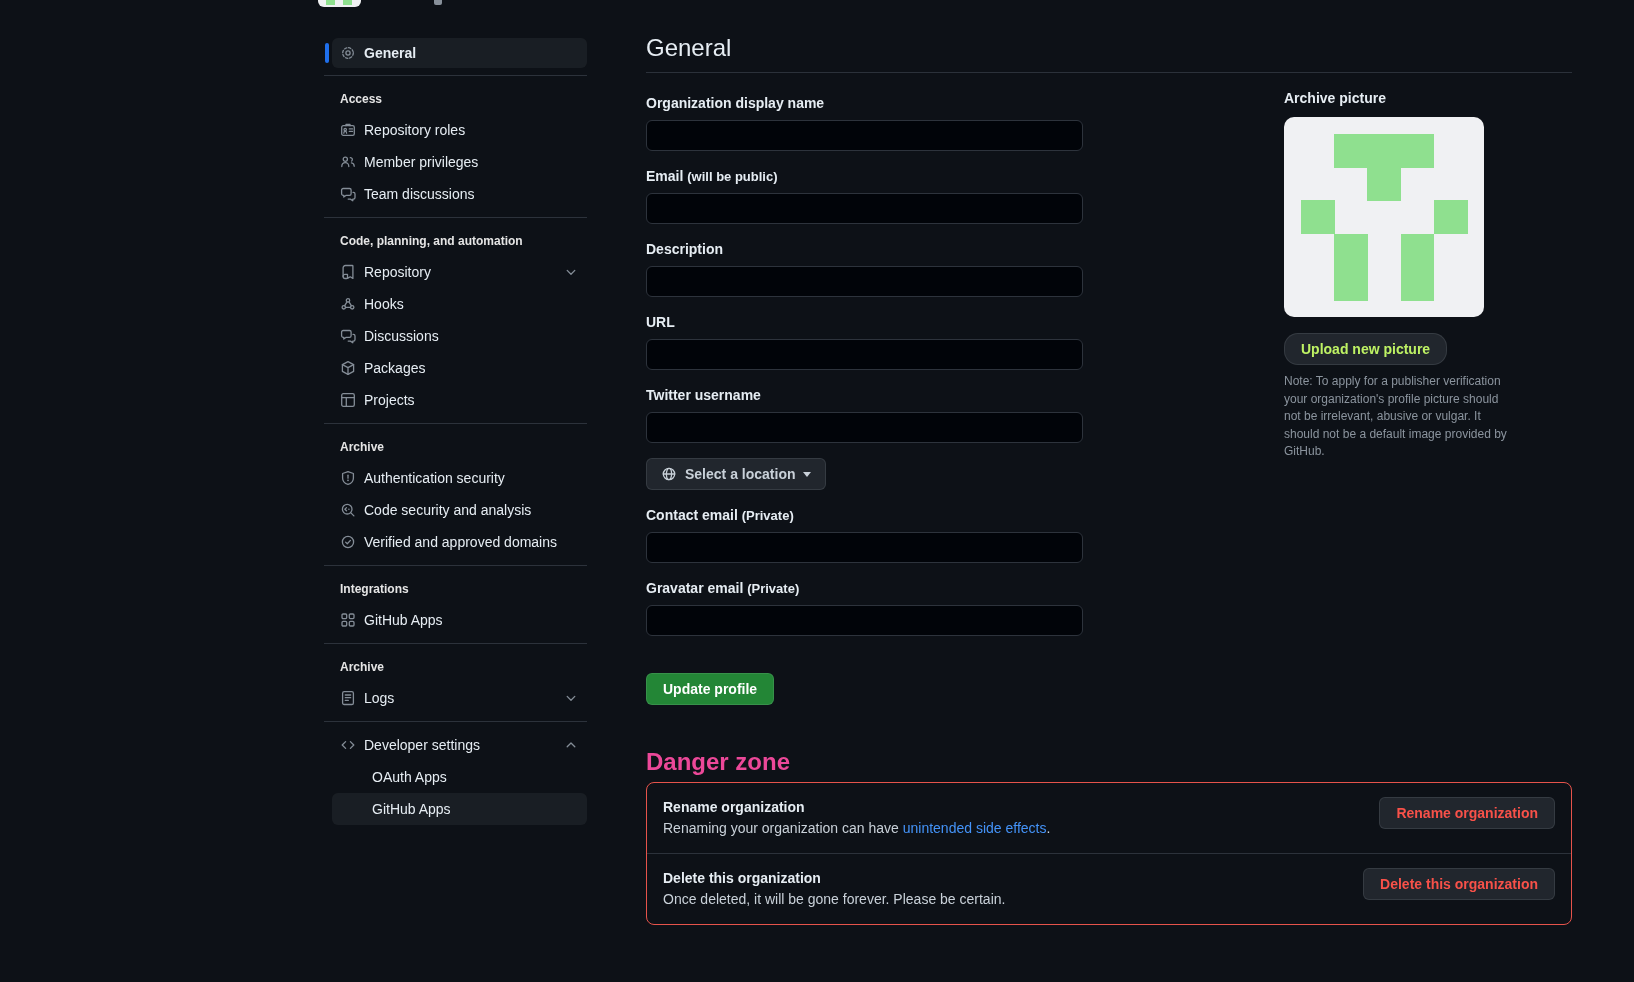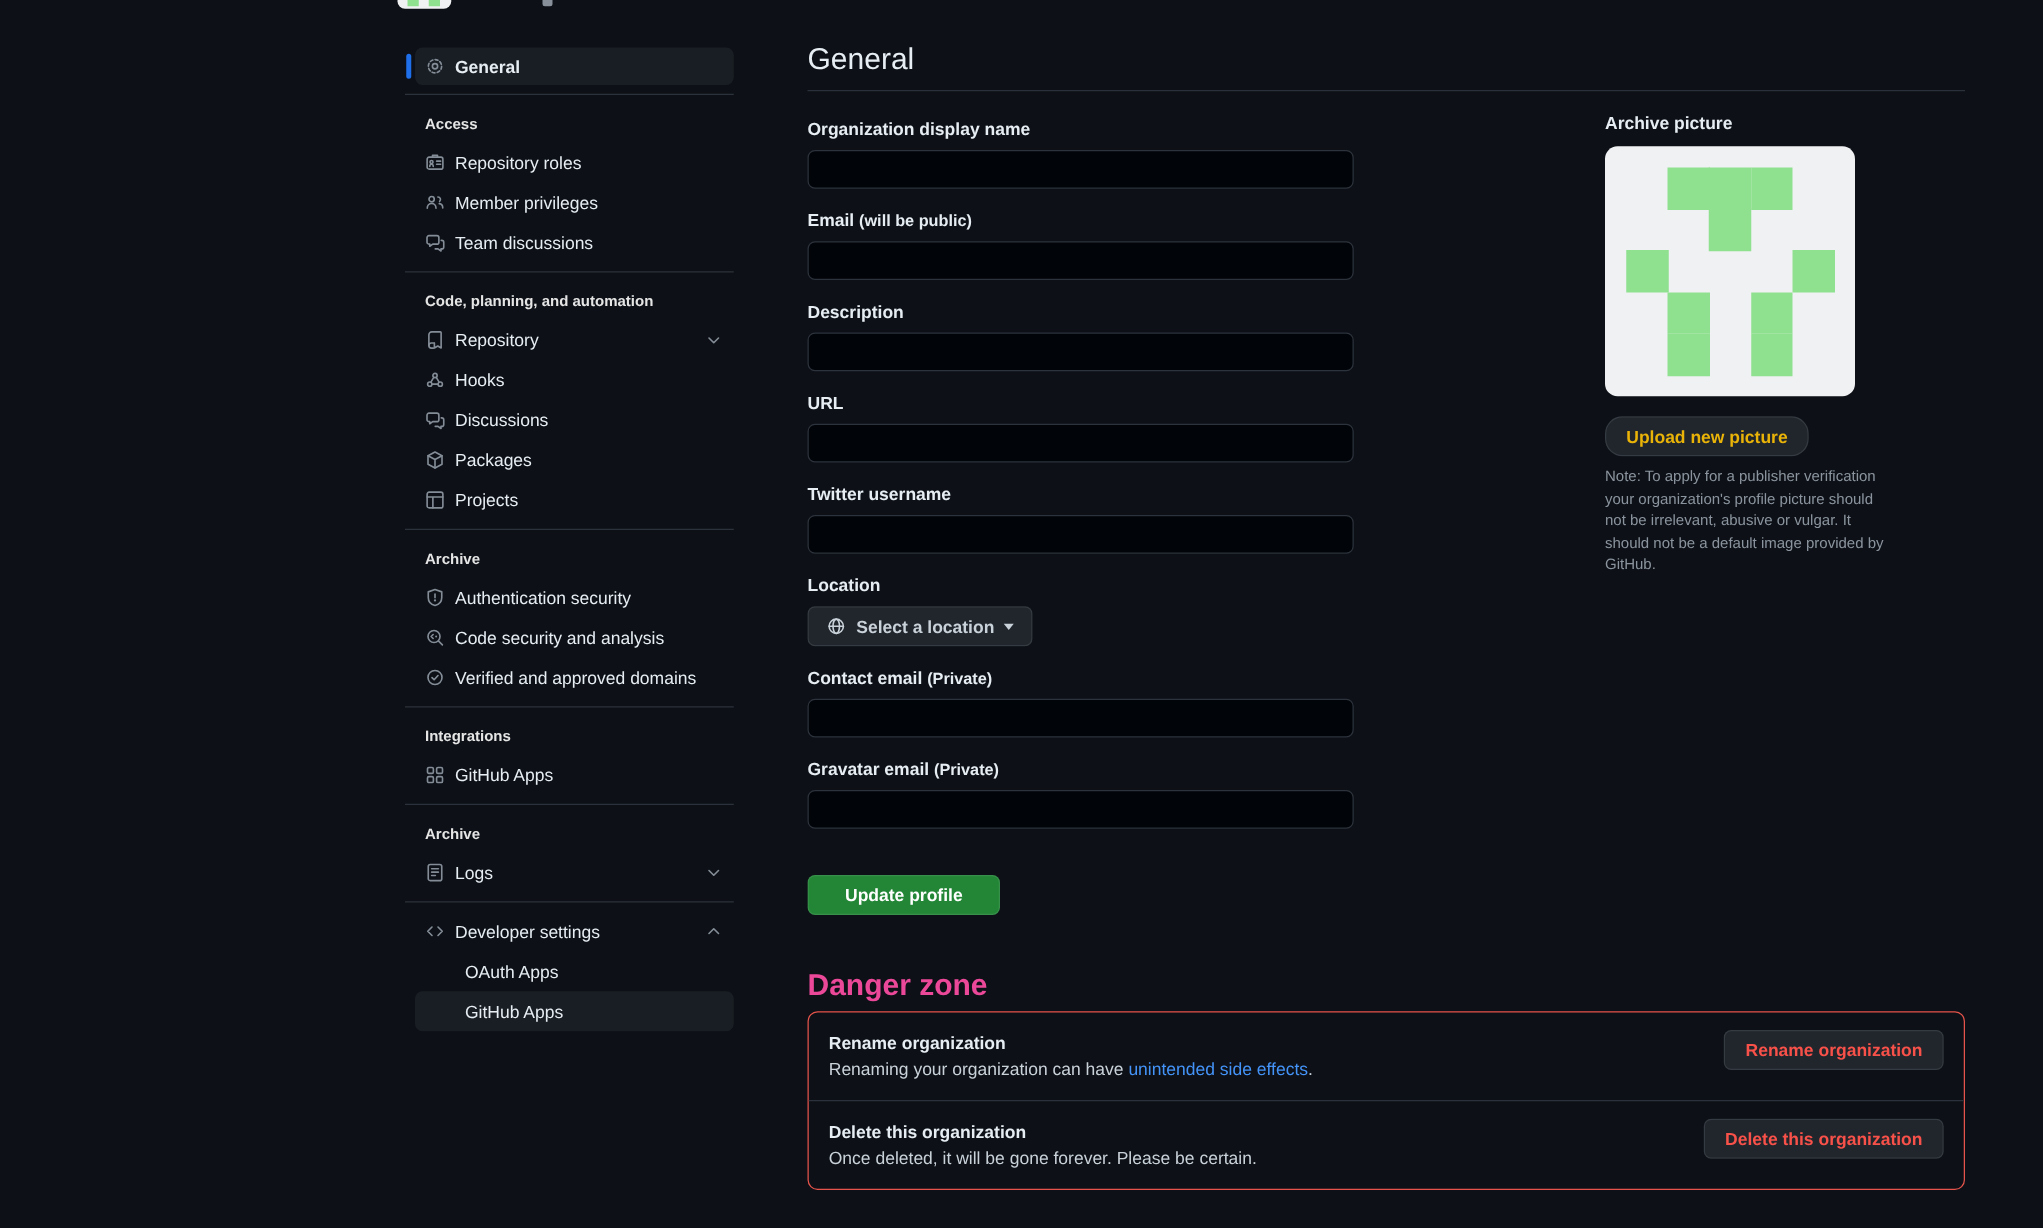--- a/index.html
+++ b/index.html
@@ -49,21 +49,21 @@
   .text-input { display:block; width:437px; height:31px; background:#010409;
     border:1px solid #2d333c; border-radius:6px; padding:0 12px;
     color:#e6edf3; font-size:14px; font-family:inherit; }
   .select-btn { height:32px; display:inline-flex; align-items:center; gap:8px;
     padding:0 14px; background:#21262d; border:1px solid rgba(240,246,252,0.1);
     border-radius:6px; color:#c9d1d9; font-size:14px; font-weight:600;
     font-family:inherit; cursor:pointer; }
   .select-btn .oct { stroke:#c9d1d9; }
   .caret { width:0; height:0; border-left:4px solid transparent;
     border-right:4px solid transparent; border-top:5px solid #c9d1d9; }
-  .btn-primary { margin-top:22px; height:32px; padding:0 29px; background:#238636;
+  .btn-primary { margin-top:22px; height:32px; padding:0 16px; background:#238636;
     color:#ffffff; border:1px solid rgba(240,246,252,0.1); border-radius:6px;
     font-size:14px; font-weight:600; font-family:inherit; cursor:pointer; }
 
   .danger-title { margin-top:43px; font-size:24px; font-weight:600;
     line-height:28px; color:#ec4899; }
   .danger-box { margin-top:6px; border:1px solid #e5534b; border-radius:8px; }
   .danger-row { display:flex; align-items:flex-start; padding:14px 16px; }
   .danger-row + .danger-row { border-top:1px solid #2c323b; }
   .danger-row h3 { font-size:14px; font-weight:600; line-height:21px; }
   .danger-row p { font-size:14px; line-height:21px; color:#c9d1d9; }
@@ -72,21 +72,21 @@
     border:1px solid rgba(240,246,252,0.1); border-radius:6px; color:#f85149;
     font-size:14px; font-weight:600; font-family:inherit; cursor:pointer; flex:none; }
 
   
   .profile-col { position:absolute; left:1284px; top:88px; width:236px; }
   .profile-col h2 { font-size:14px; font-weight:600; line-height:21px; }
   .avatar { margin-top:8px; width:200px; height:200px; border-radius:10px;
     position:relative; overflow:hidden; }
   .avatar .cell { position:absolute; }
   .btn-upload { margin-top:16px; height:32px; padding:0 16px; background:#21262d;
-    border:1px solid rgba(240,246,252,0.1); border-radius:14px; color:#eab308;
+    border:1px solid rgba(240,246,252,0.1); border-radius:14px; color:#bef264;
     font-size:14px; font-weight:600; font-family:inherit; cursor:pointer; }
   .picture-note { margin-top:8px; font-size:12px; line-height:17.5px;
     color:#8b949e; width:234px; }
 </style>
 </head>
 <body>
 
 <div class="top-avatar-sliver">
   <div class="sliver-cell" style="left:8px;"></div>
   <div class="sliver-cell" style="left:25px;"></div>
@@ -267,21 +267,20 @@
     </div>
     <div class="form-group">
       <label>URL</label>
       <input class="text-input" type="text" style="">
     </div>
     <div class="form-group">
       <label>Twitter username</label>
       <input class="text-input" type="text" style="">
     </div>
     <div class="form-group">
-      <label>Location</label>
       <button class="select-btn" type="button">
         <svg class="oct" viewBox="0 0 16 16">
           <circle cx="8" cy="8" r="5.7"></circle>
             <ellipse cx="8" cy="8" rx="2.6" ry="5.7"></ellipse>
             <path d="M2.3 8h11.4"></path>
         </svg>
         <span>Select a location</span>
         <span class="caret"></span>
       </button>
     </div>

